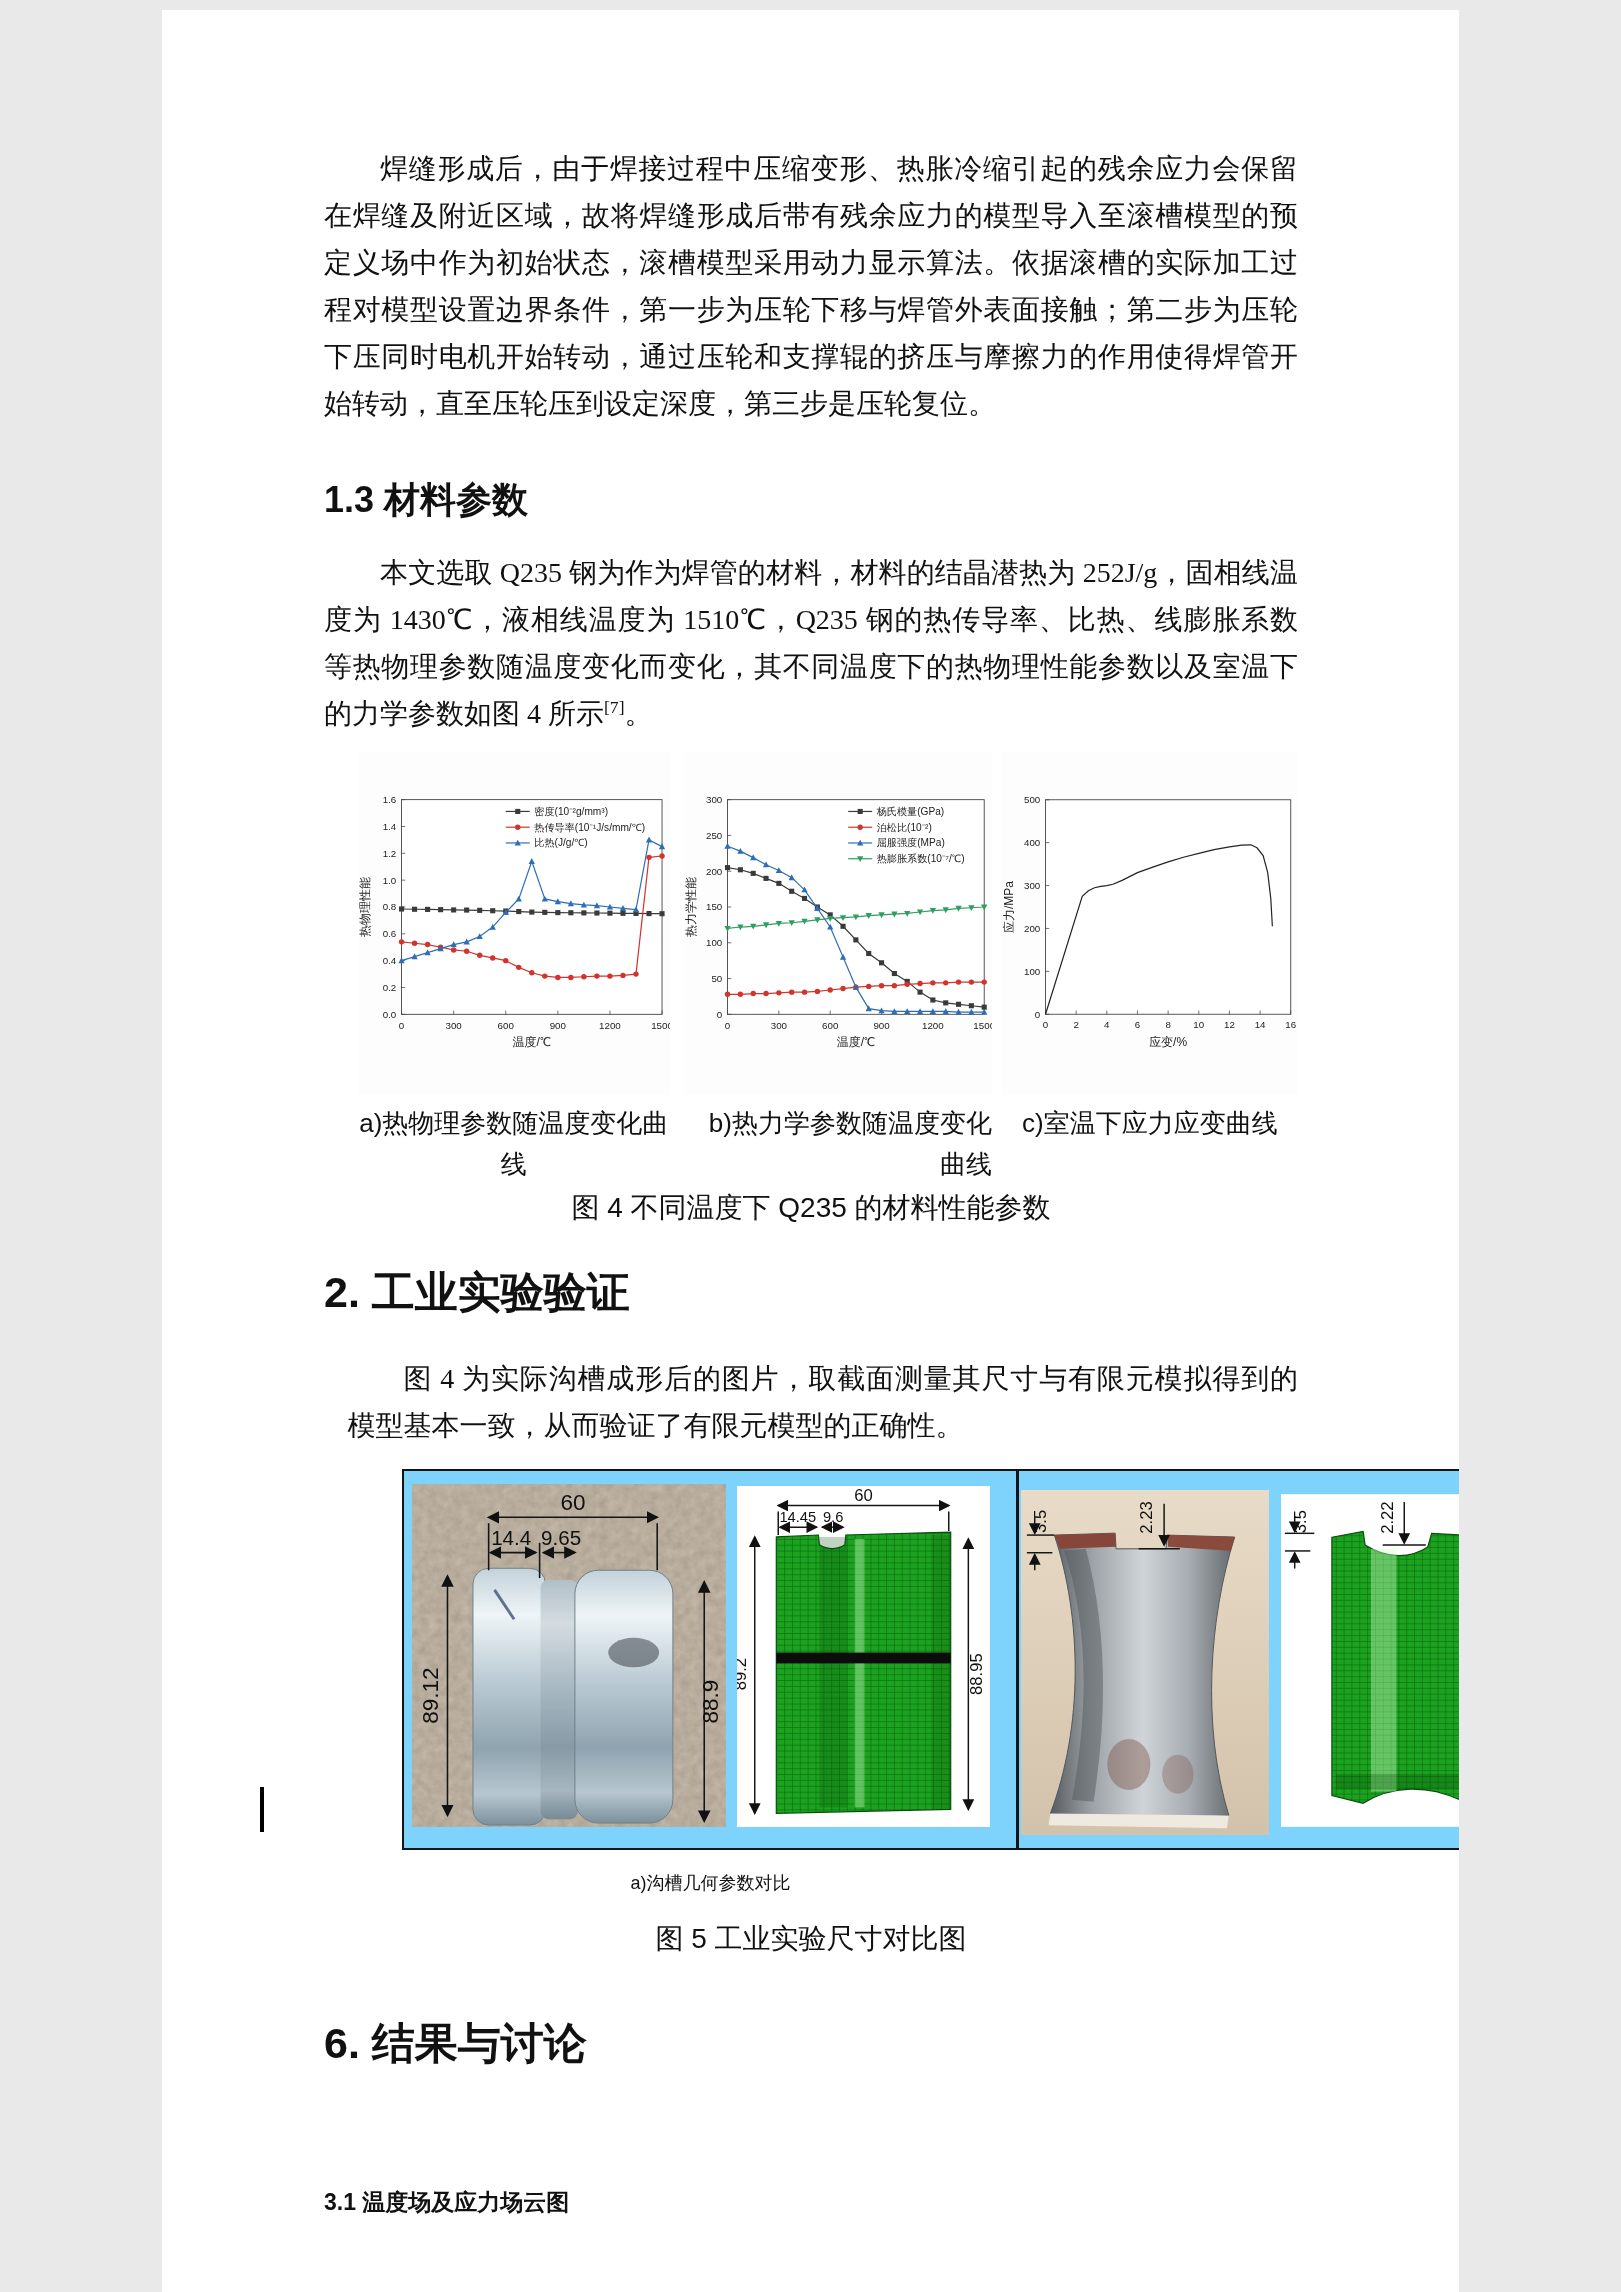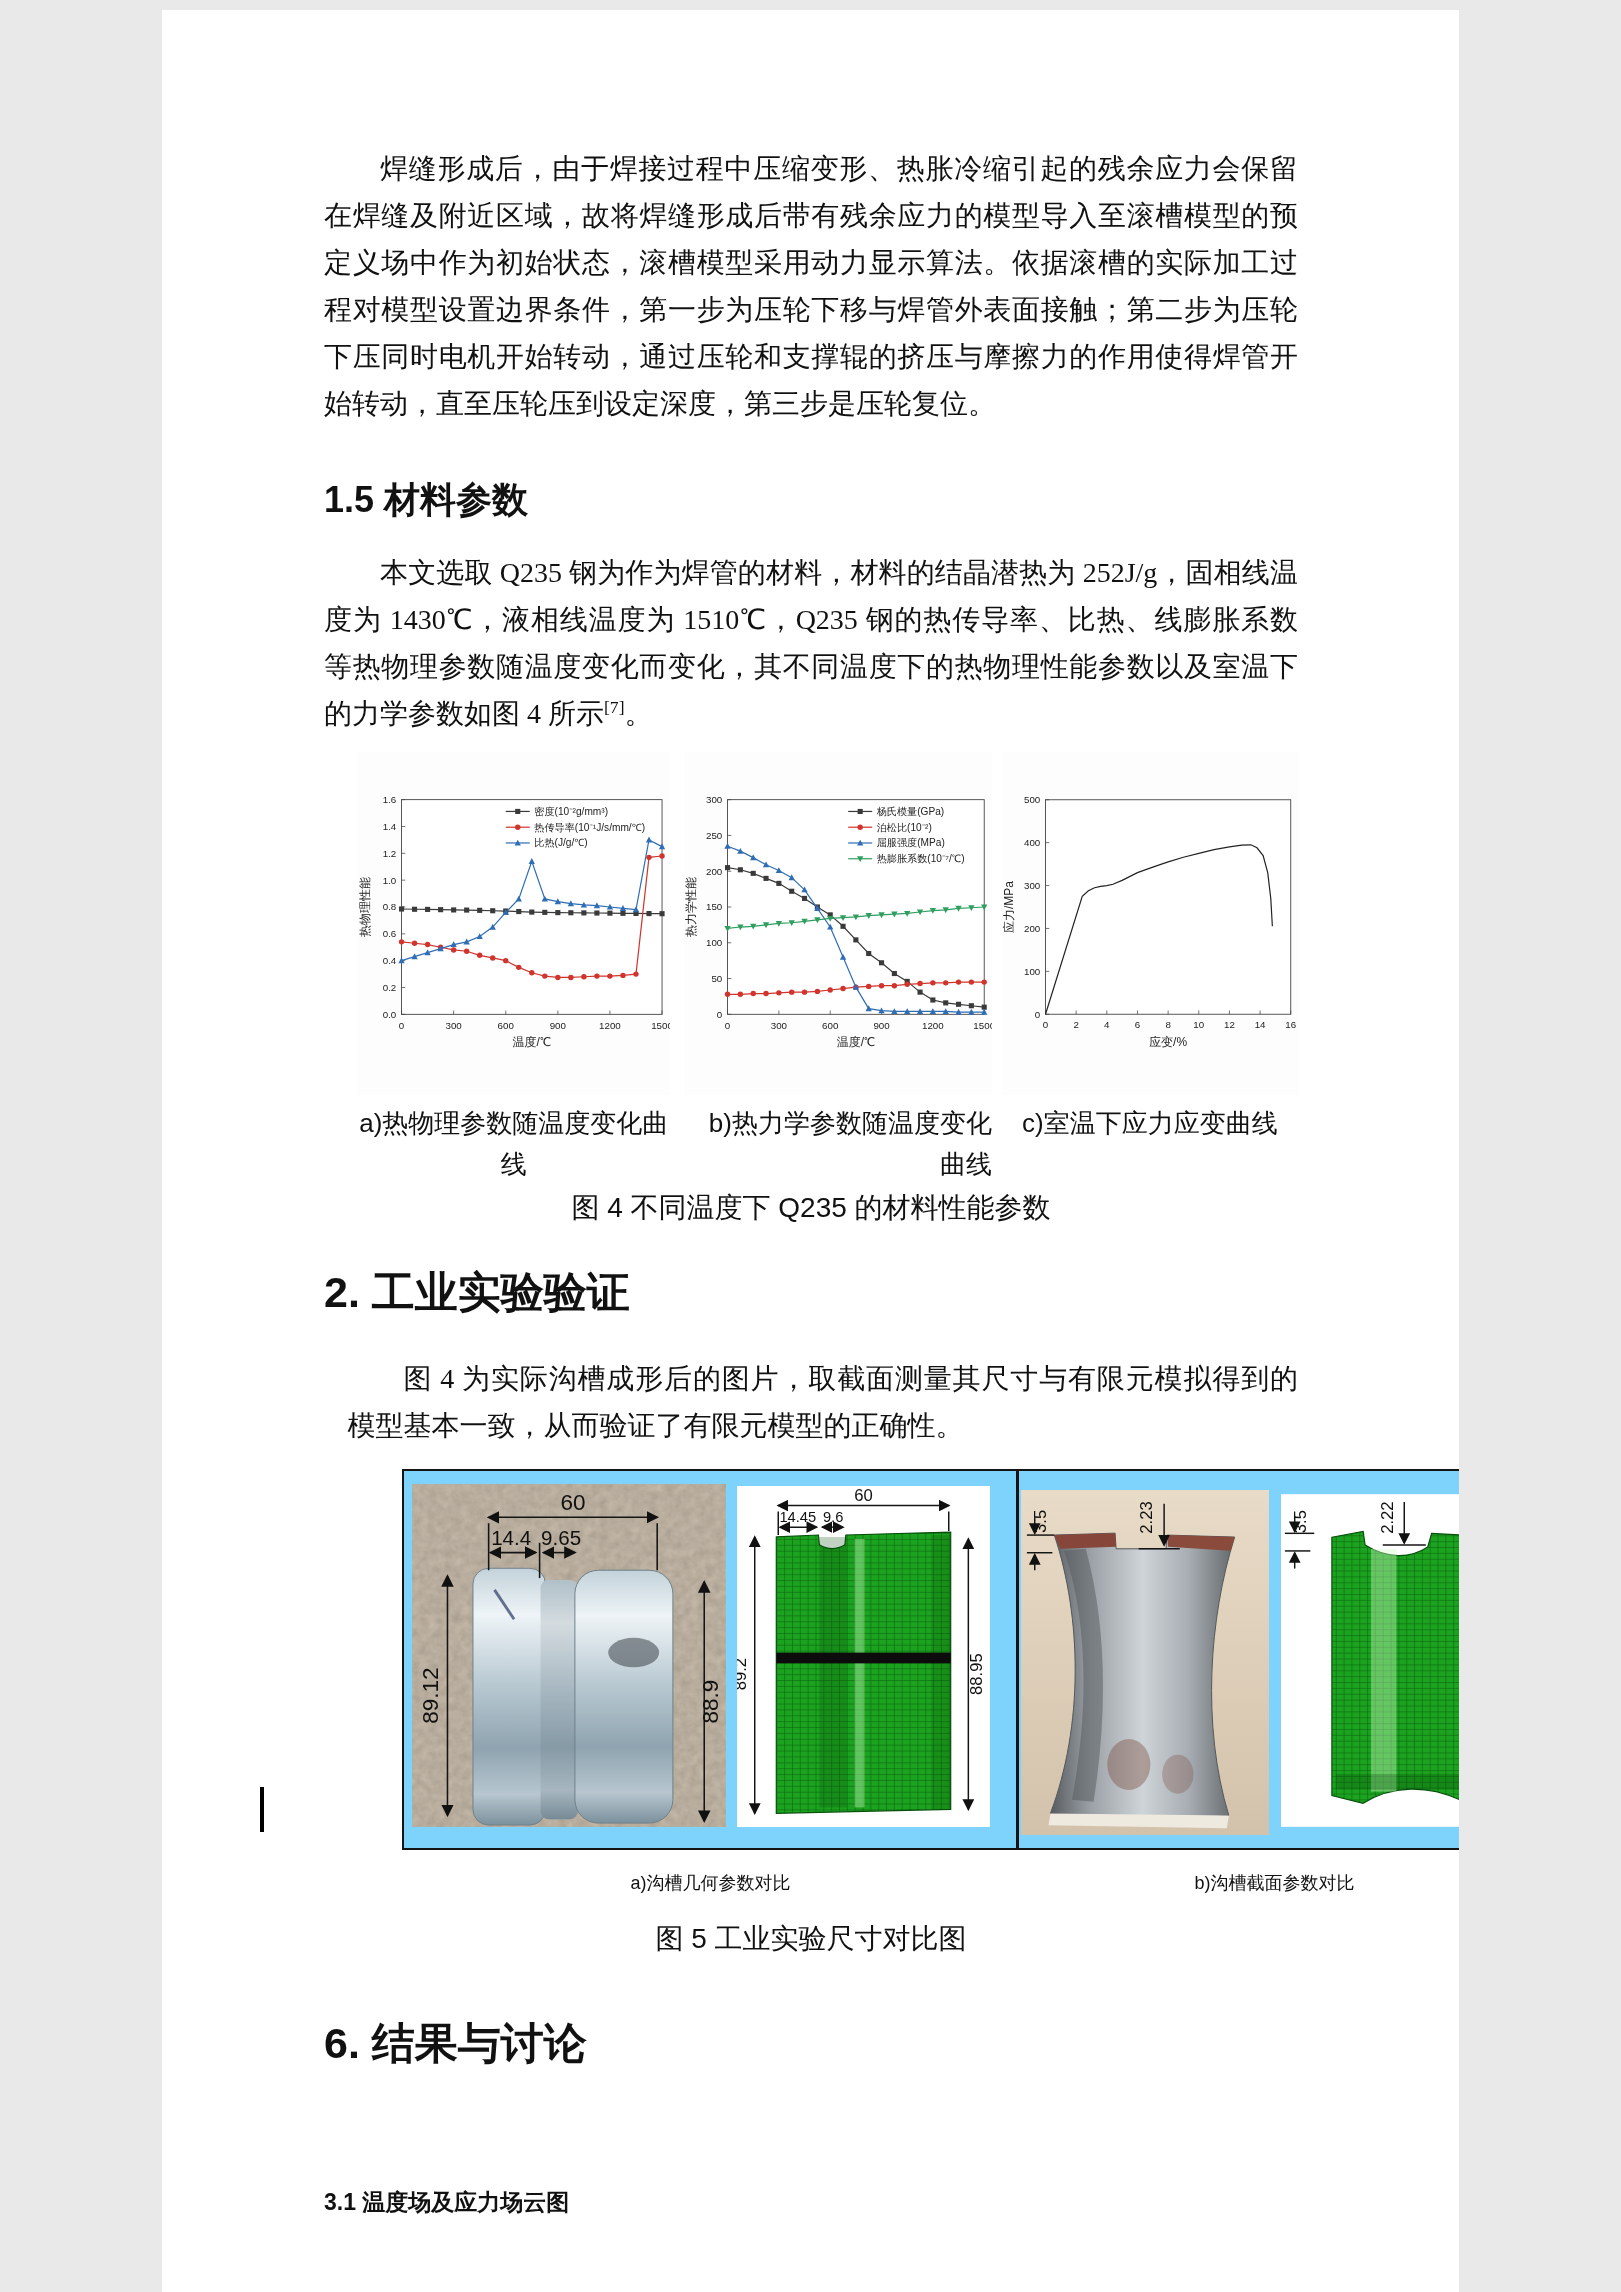--- a/index.html
+++ b/index.html
@@ -105,21 +105,21 @@
           <feFuncA type="table" tableValues="1 1"></feFuncA>
         </feComponentTransfer>
       </filter>
     </defs>
   </svg>
 
   <div class="content">
 
     <p class="body">焊缝形成后，由于焊接过程中压缩变形、热胀冷缩引起的残余应力会保留在焊缝及附近区域，故将焊缝形成后带有残余应力的模型导入至滚槽模型的预定义场中作为初始状态，滚槽模型采用动力显示算法。依据滚槽的实际加工过程对模型设置边界条件，第一步为压轮下移与焊管外表面接触；第二步为压轮下压同时电机开始转动，通过压轮和支撑辊的挤压与摩擦力的作用使得焊管开始转动，直至压轮压到设定深度，第三步是压轮复位。</p>
 
-    <h2 class="h-small">1.5 材料参数</h2>
+    <h2 class="h-small">1.3 材料参数</h2>
 
     <p class="body p2"><span>本文选取 Q235 钢为作为焊管的材料，材料的结晶潜热为 252J/g，固相线温度为 1430℃，液相线温度为 1510℃，Q235 钢的热传导率、比热、线膨胀系数等热物理参数随温度变化而变化，其不同温度下的热物理性能参数以及室温下的力学参数如图 4 所示</span><sup class="ref">[7]</sup><span>。</span></p>
 
     <div class="fig4-row">
       <svg class="fig4-a" width="407" height="343" viewBox="0 0 415 350">
           <rect x="58" y="10" width="347" height="286" fill="#fff" stroke="#444" stroke-width="1.2"></rect>
           <line x1="58" y1="296" x2="58" y2="291" stroke="#444" stroke-width="1"></line>
           <text x="58" y="315" text-anchor="middle" font-size="13" fill="#222">0</text>
           <line x1="127.4" y1="296" x2="127.4" y2="291" stroke="#444" stroke-width="1"></line>
           <text x="127.4" y="315" text-anchor="middle" font-size="13" fill="#222">300</text>
@@ -511,21 +511,20 @@
         </g>
         <g fill="#101010" font-size="17" text-anchor="middle">
           <text x="26" y="28" transform="rotate(-90 26 28)">3.5</text>
           <text x="114" y="24" transform="rotate(-90 114 24)">2.22</text>
         </g>
       </svg>
     </div>
 
     <div class="fig5-caps">
       <span class="c1">a)沟槽几何参数对比</span>
-      <span class="c2">b)沟槽截面参数对比</span>
     </div>
     <div class="fig-main-cap fig5-main-cap">图 5 工业实验尺寸对比图</div>
 
     <h2 class="h-big sec3">6. 结果与讨论</h2>
 
     <h3 class="h-sub">3.1 温度场及应力场云图</h3>
 
   </div>
 
   <div class="change-bar"></div>

